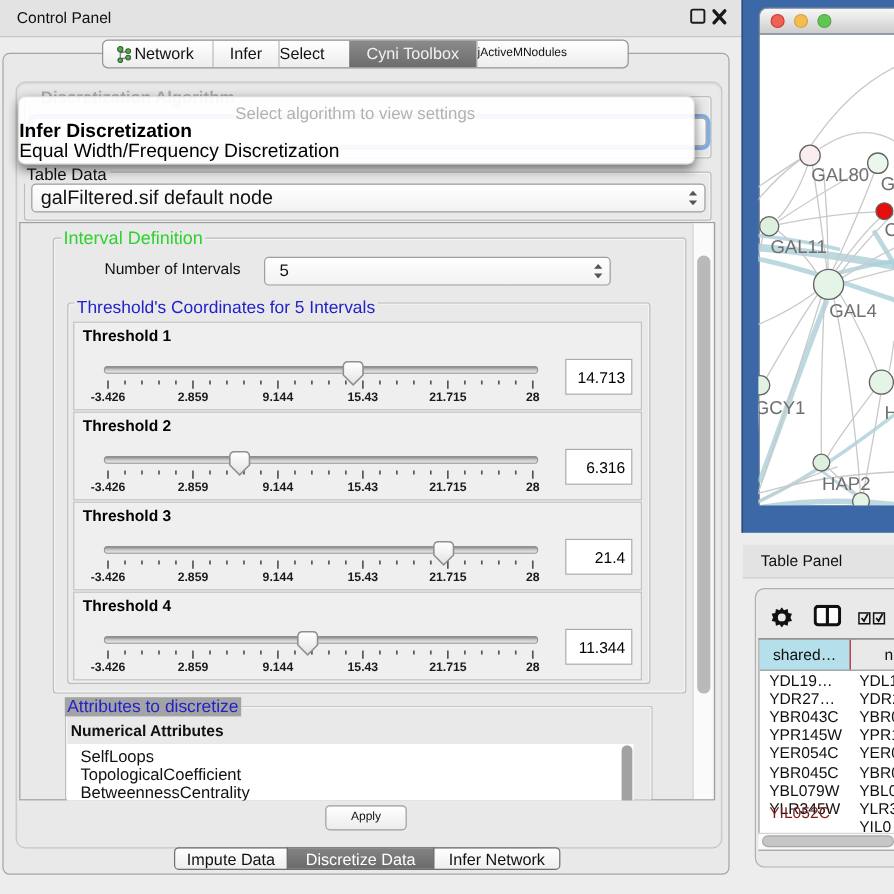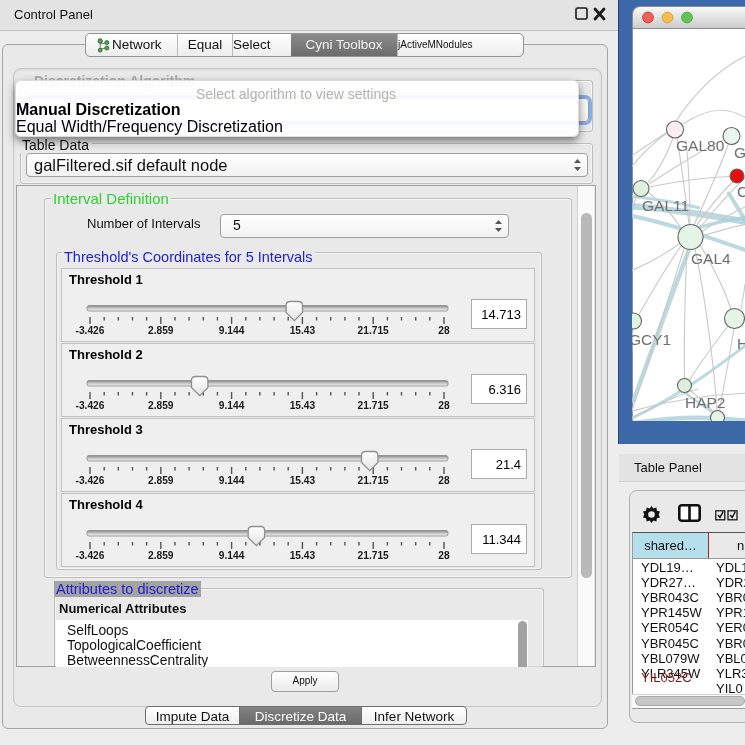--- a/index.html
+++ b/index.html
@@ -32,21 +32,21 @@
  <div class="abs" style="left:311px;top:0;width:1px;height:22px;background:#b9b9b9"></div>
  <div class="abs" style="left:205px;top:0;width:106px;height:22px;background:linear-gradient(180deg,#8b8b8b,#6c6c6c)"></div>
  <svg class="abs" style="left:11px;top:4px" width="13" height="15" viewBox="0 0 13 15">
    <path d="M3.2 3.5V12 M3.2 6L9.6 4.6 M3.2 11L9.6 10" stroke="#777" stroke-width="1" fill="none"></path>
    <circle cx="3.2" cy="3" r="2.2" fill="#57a557" stroke="#2c642c" stroke-width="0.9"></circle>
    <circle cx="9.8" cy="4.6" r="2" fill="#57a557" stroke="#2c642c" stroke-width="0.9"></circle>
    <circle cx="9.8" cy="10" r="2" fill="#57a557" stroke="#2c642c" stroke-width="0.9"></circle>
    <circle cx="3.2" cy="12.2" r="1.9" fill="#57a557" stroke="#2c642c" stroke-width="0.9"></circle>
  </svg>
  <div class="abs" style="left:26px;top:0;width:66px;height:22px;font-size:13.5px;color:#111;line-height:22px">Network</div>
- <div class="abs" style="left:92px;top:0;width:54px;height:22px;font-size:13.5px;color:#111;line-height:22px;text-align:center">Equal</div>
+ <div class="abs" style="left:92px;top:0;width:54px;height:22px;font-size:13.5px;color:#111;line-height:22px;text-align:center">Infer</div>
  <div class="abs" style="left:147px;top:0;width:58px;height:22px;font-size:13.5px;color:#111;line-height:22px;">Select</div>
  <div class="abs" style="left:205px;top:0;width:106px;height:22px;font-size:13.5px;color:#f2f2f2;line-height:22px;text-align:center">Cyni Toolbox</div>
  <div class="abs" style="left:312px;top:0;width:125px;height:22px;font-size:10px;color:#111;line-height:22px;text-align:left">jActiveMNodules</div>
 </div>
 
 <div class="abs" style="left:13px;top:68px;width:587px;height:637px;background:#e9e9e9;border:1px solid #c6c6c6;border-radius:8px;box-shadow:inset 0 1px 2px rgba(0,0,0,0.08)"></div>
 
 <div class="abs grp" style="left:20px;top:80px;width:571px;height:50px"></div>
 <div class="abs" style="left:31px;top:73px;font-size:14px;font-weight:bold;color:#adadad;background:#e9e9e9;padding:0 3px">Discretization Algorithm</div>
 <div class="abs combo" style="left:26px;top:98px;width:561px;height:22px;box-shadow:0 0 0 3px rgba(92,152,227,0.75)"></div>
@@ -197,21 +197,21 @@
 <div class="abs" style="left:271px;top:671px;width:66px;height:19px;background:linear-gradient(180deg,#ffffff,#ececec);border:1px solid #9e9e9e;border-radius:4px;font-size:10px;text-align:center;line-height:18px;color:#111">Apply</div>
 
 <div class="abs" style="left:145px;top:706px;width:322px;height:19px">
  <div class="seg" style="left:0;width:95px;border-radius:4px 0 0 4px;line-height:19px;border-color:#6e6e6e">Impute Data</div>
  <div class="seg segsel" style="left:94px;width:123px;line-height:19px;border-color:#6e6e6e">Discretize Data</div>
  <div class="seg" style="left:216px;width:106px;border-radius:0 4px 4px 0;line-height:19px;border-color:#6e6e6e">Infer Network</div>
 </div>
 
 <div class="abs" style="left:15px;top:80px;width:562px;height:55px;background:rgba(255,255,255,0.92);border-radius:6px;box-shadow:0 4px 9px rgba(0,0,0,0.5);border:1px solid rgba(160,160,160,0.35)"></div>
 <div class="abs" style="left:15px;top:86px;width:562px;text-align:center;font-size:14px;color:#b2b2b2">Select algorithm to view settings</div>
-<div class="abs" style="left:16px;top:101px;font-size:16px;font-weight:bold;color:#000">Manual Discretization</div>
+<div class="abs" style="left:16px;top:101px;font-size:16px;font-weight:bold;color:#000">Infer Discretization</div>
 <div class="abs" style="left:16px;top:117.5px;font-size:16px;color:#000">Equal Width/Frequency Discretization</div>
 
 <div class="abs" style="left:618px;top:0;width:127px;height:444px;background:#3c68a7;border-left:1.5px solid #28436f"></div>
 
 <div class="abs" style="left:632px;top:6px;width:113px;height:415px;border-radius:8px 0 0 0;overflow:hidden;border-left:1px solid #8e8e8e;border-top:1px solid #8e8e8e;box-sizing:border-box">
   <div class="abs" style="left:0;top:0;width:113px;height:21px;background:linear-gradient(180deg,#f8f8f8,#cccccc);border-bottom:1px solid #8e8e8e"></div>
   <svg class="abs" style="left:0;top:0" width="113" height="21" viewBox="0 0 113 21">
     <circle cx="15" cy="10.5" r="5.4" fill="#ee6156" stroke="#ce3a30" stroke-width="1"></circle>
     <circle cx="34.5" cy="10.5" r="5.4" fill="#f5bd4f" stroke="#d6a243" stroke-width="1"></circle>
     <circle cx="54" cy="10.5" r="5.4" fill="#61c554" stroke="#58a942" stroke-width="1"></circle>

